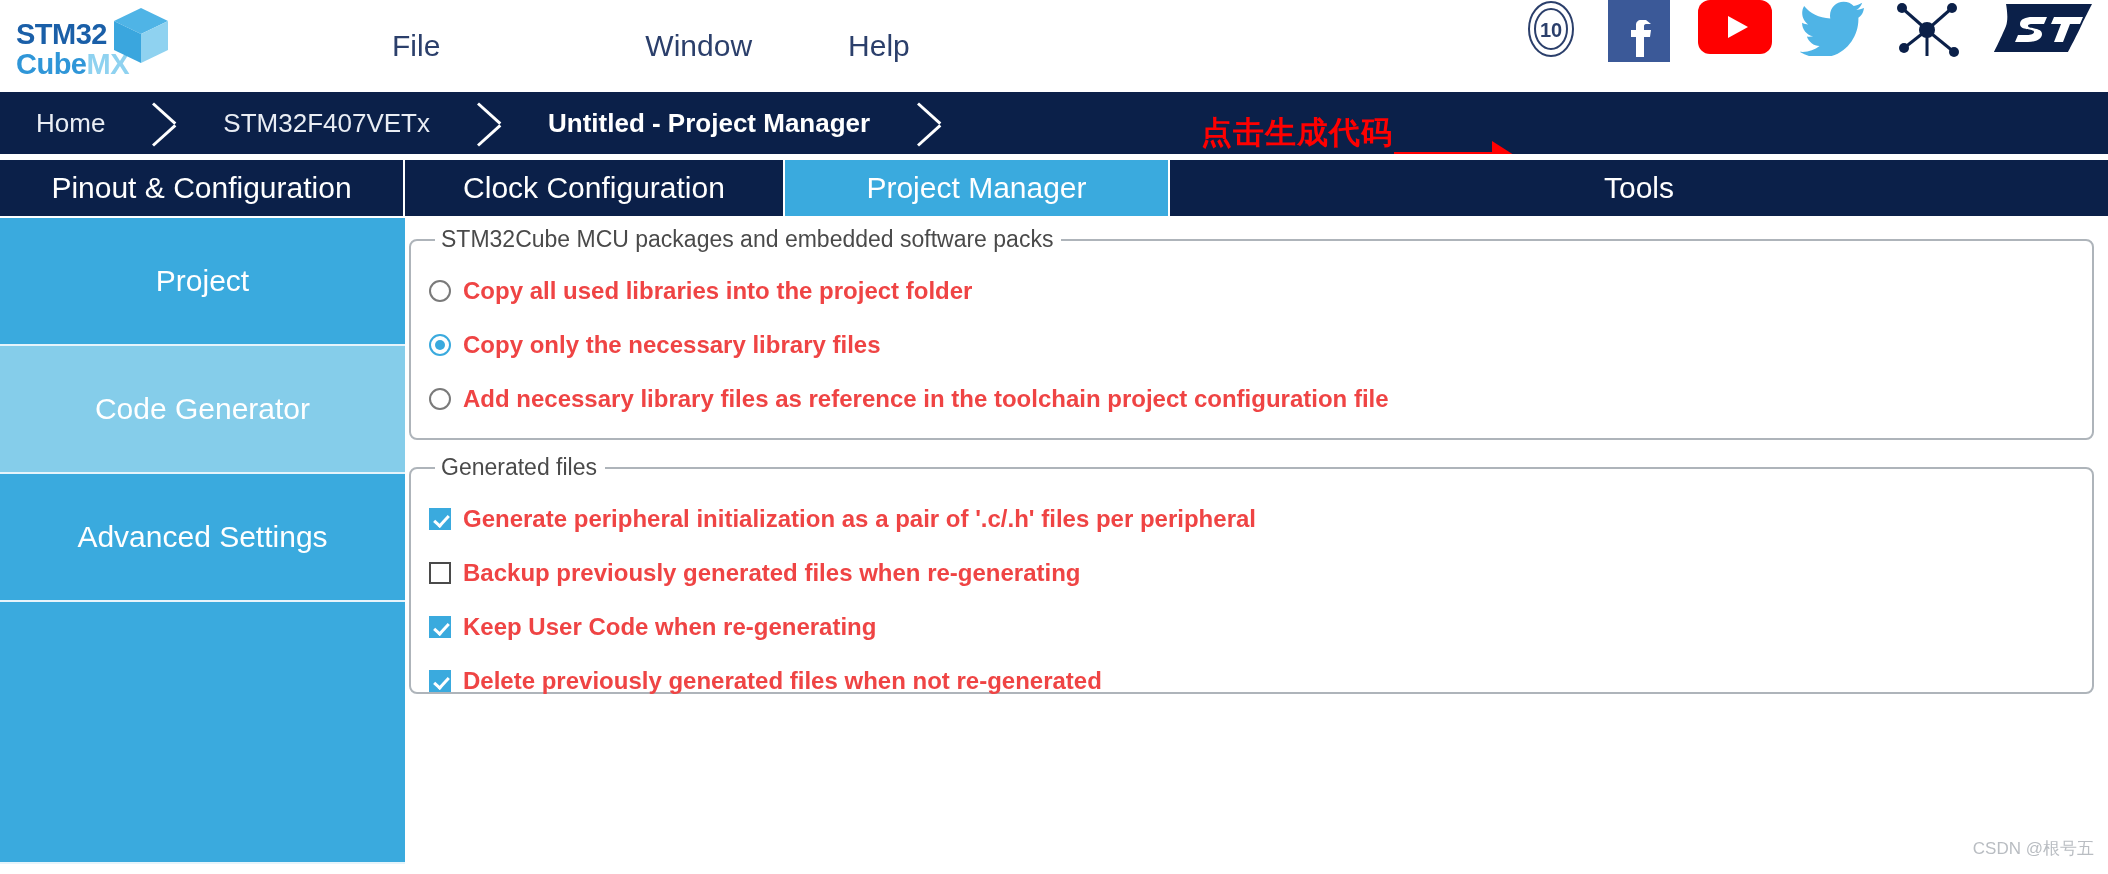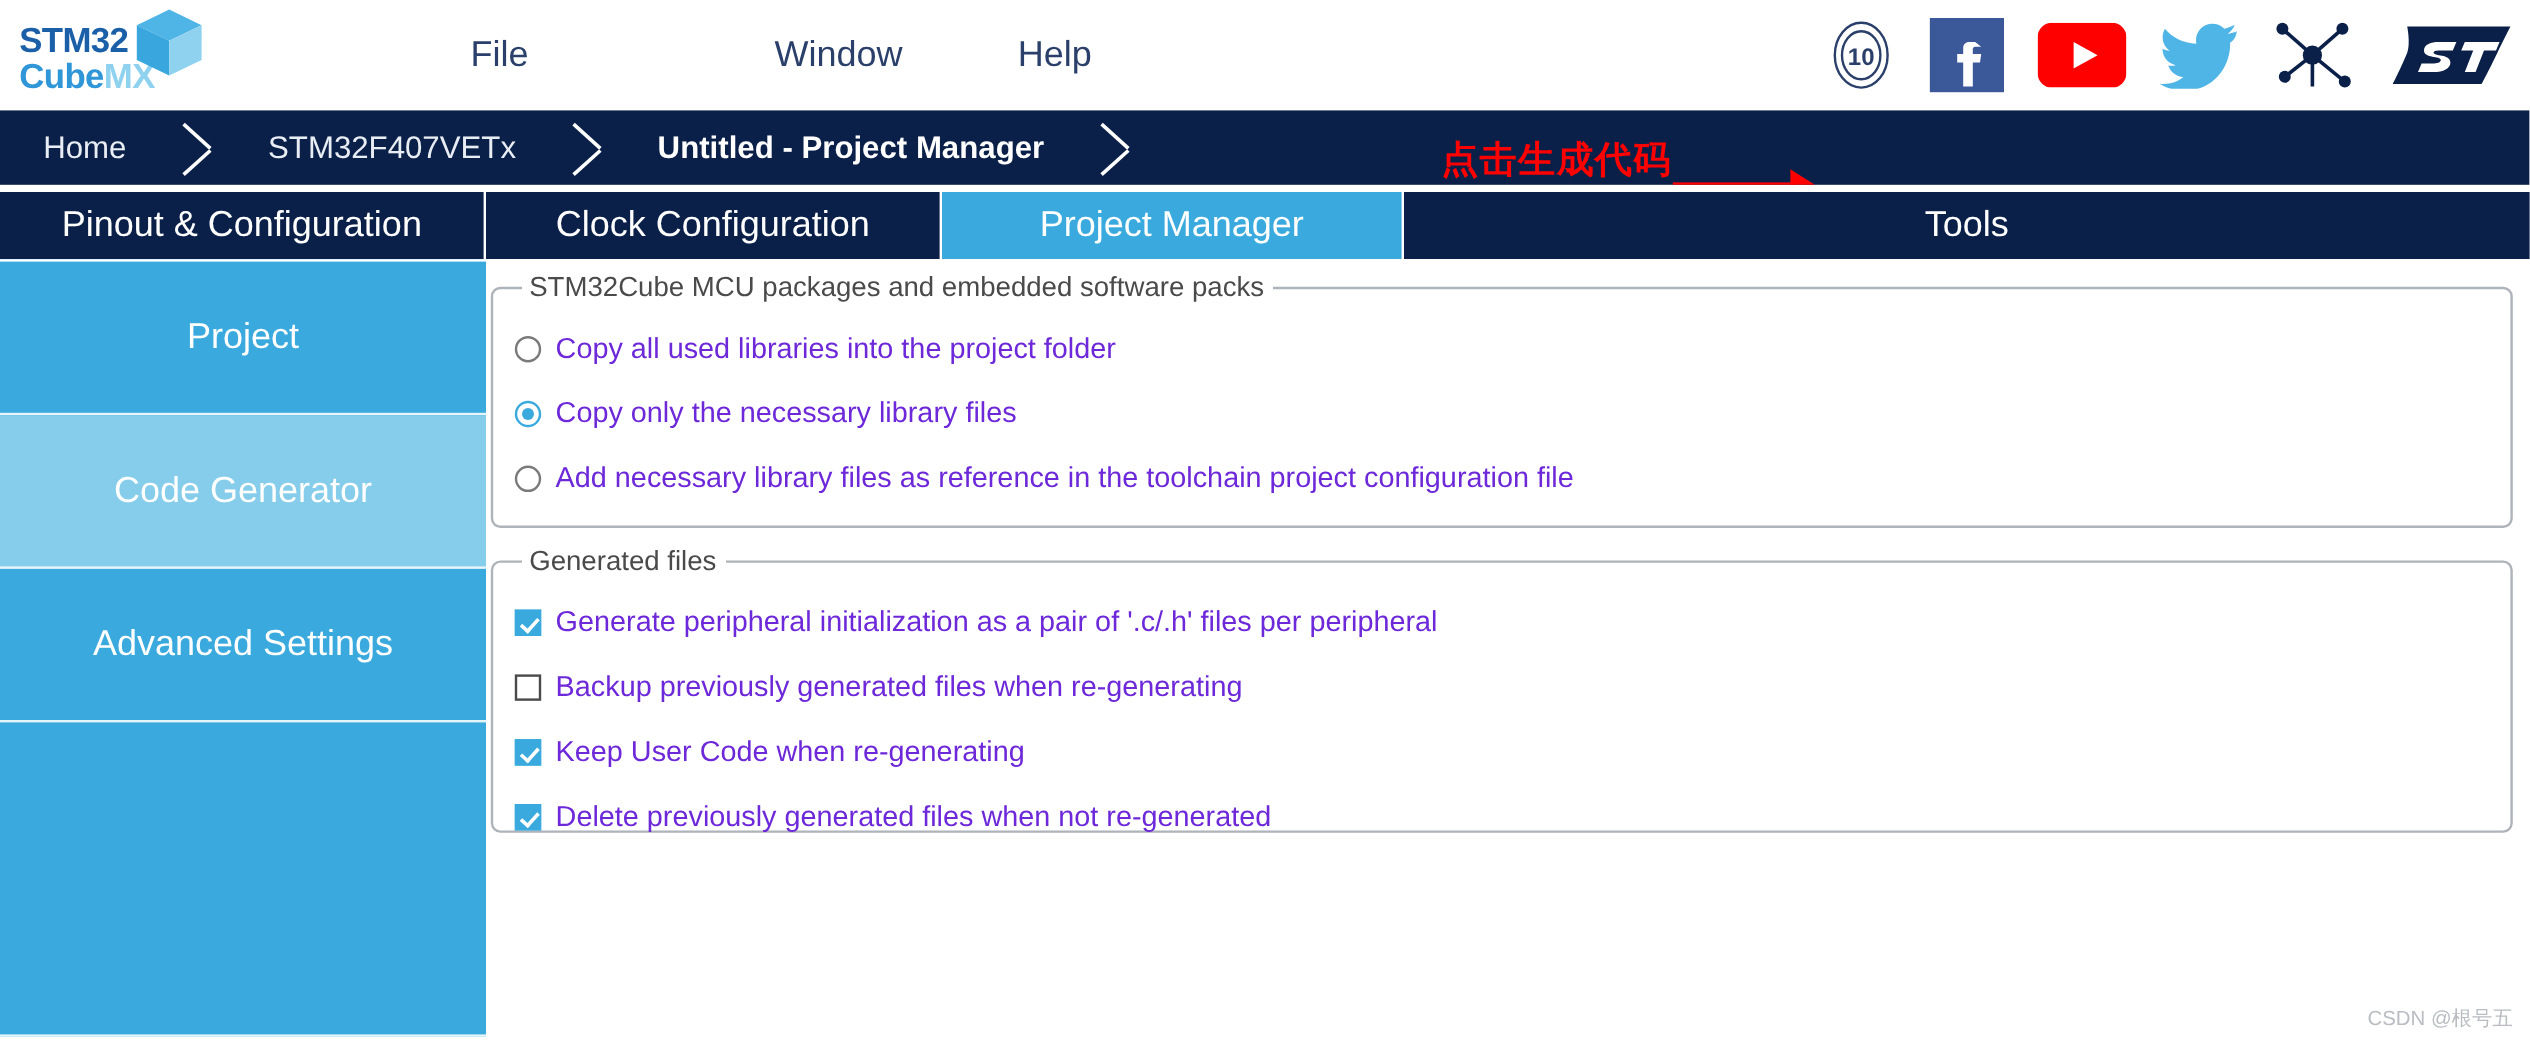--- a/index.html
+++ b/index.html
@@ -52,21 +52,21 @@
     font-size: 30px;
     font-weight: 400;
     cursor: default;
     text-align: center;
   }
   .menu-file  { margin-left: 212px; }
   .menu-window{ margin-left: 205px; }
   .menu-help  { margin-left: 96px; }
 
   .top-icons {
-    display:flex; align-items:center; gap: 28px;
+    display:flex; gap: 28px;
     padding-right: 12px;
     height: 92px;
     text-decoration: underline;
   }
   .ico { display:block; }
   .badge10 { width:58px; height:58px; }
   .fb { width:62px; height:62px; }
   .yt { width:74px; height:54px; }
   .tw { width:66px; height:56px; }
   .net { width:66px; height:60px; }
@@ -212,23 +212,24 @@
   .opt-row {
     display:flex;
     align-items:center;
     height: 40px;
     margin-top: 14px;
     cursor: pointer;
   }
   .opt-row:first-of-type { margin-top: 8px; }
   .opt-label {
     font-size: 24px;
-    color: #6d28d9;
+    color: #ef4444;
     margin-left: 12px;
     white-space: nowrap;
+    font-weight: bold;
   }
   .radio {
     width: 22px; height: 22px;
     border: 2px solid #7a7a7a;
     border-radius: 50%;
     background:#fff;
     flex: 0 0 22px;
     position: relative;
   }
   .radio.checked { border-color:#3aaade; }

